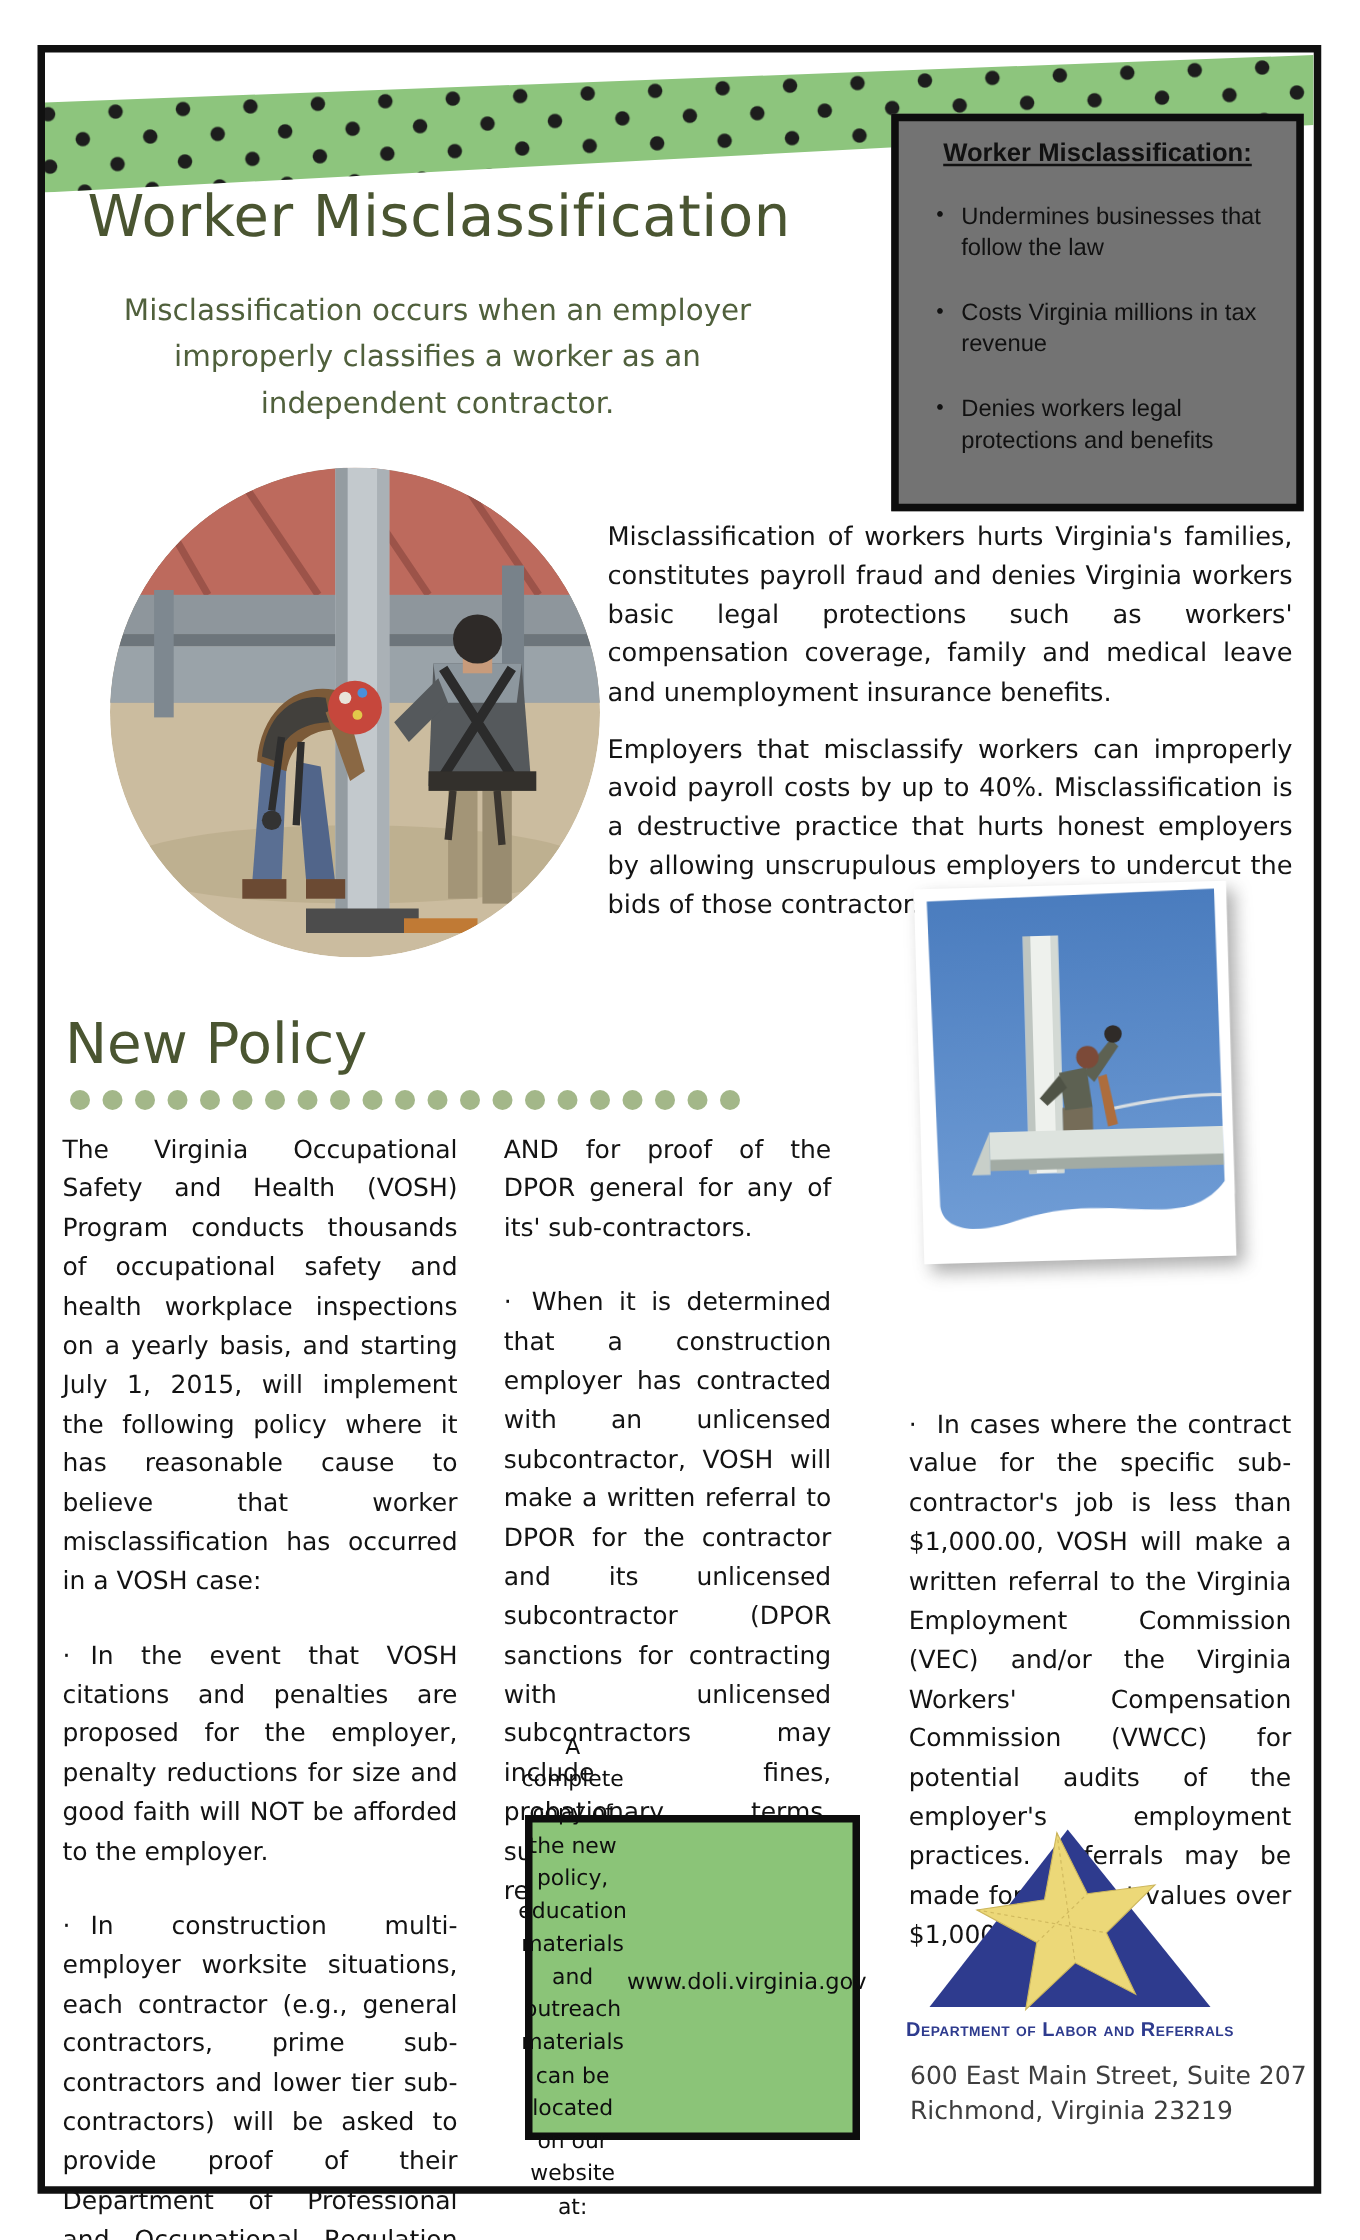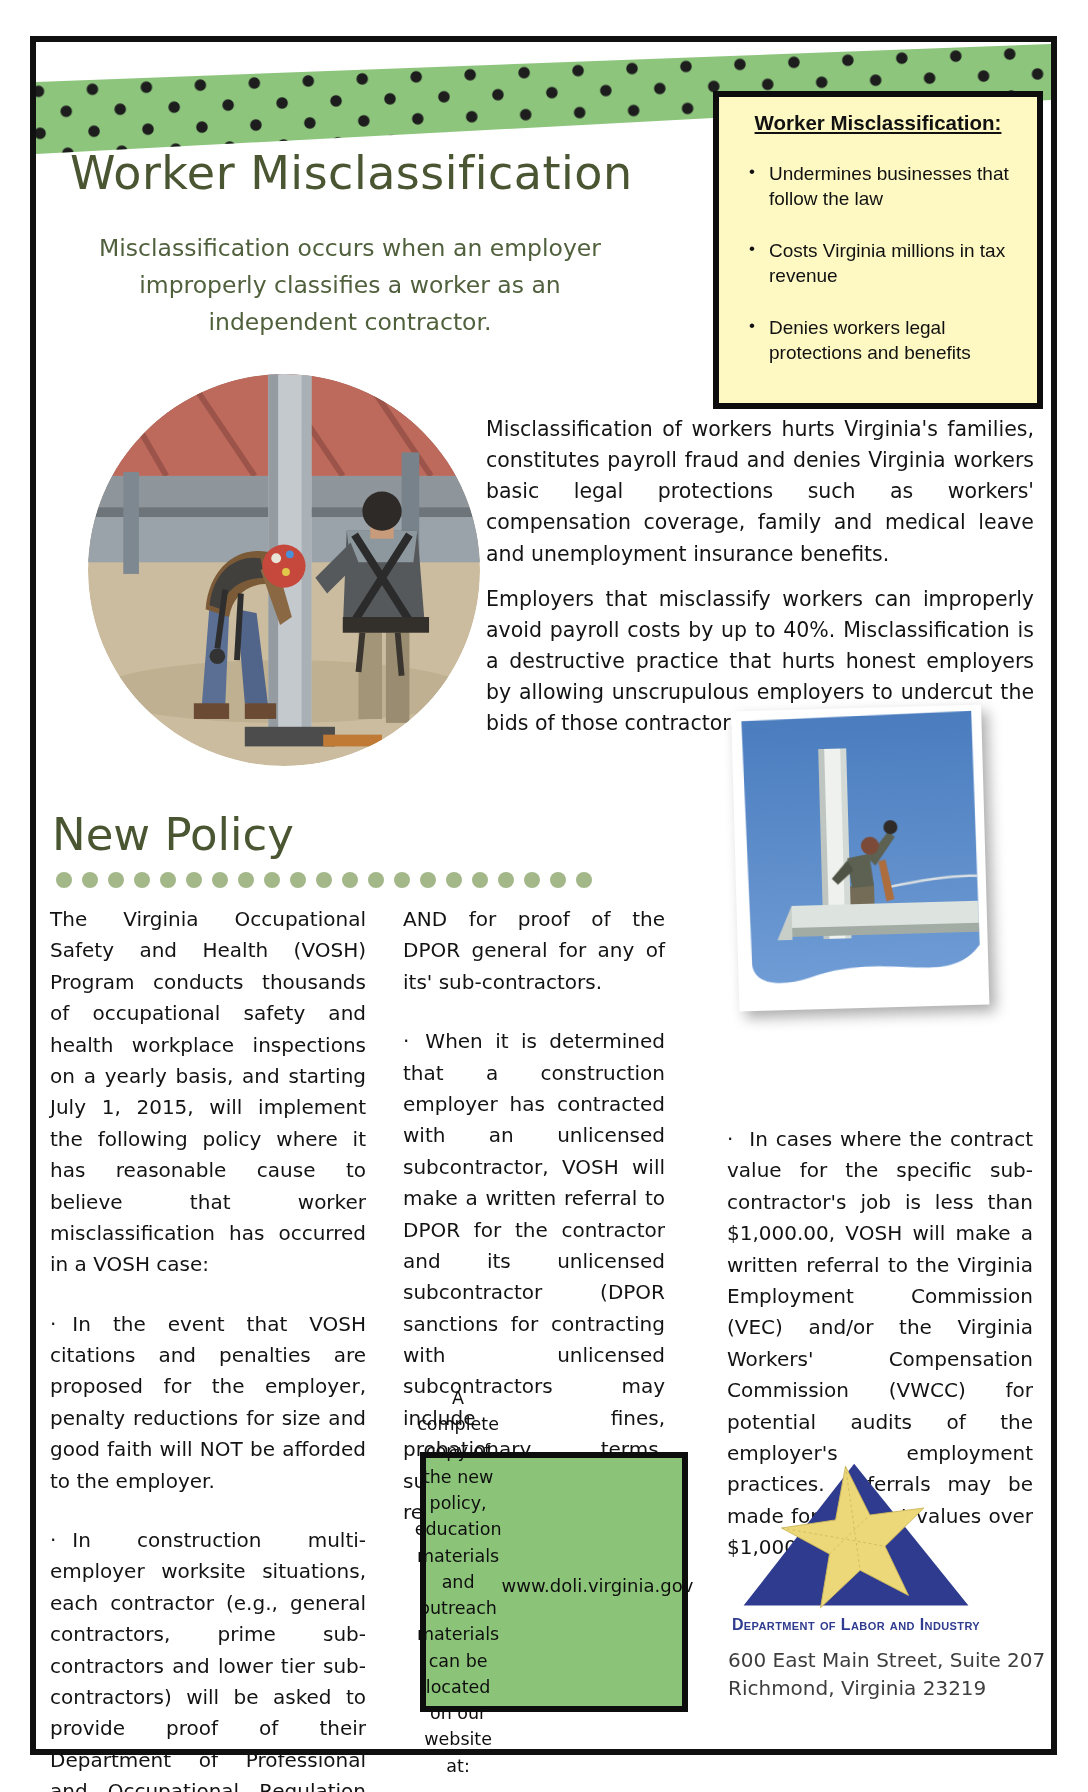--- a/index.html
+++ b/index.html
@@ -18,21 +18,21 @@
           background-image:radial-gradient(circle,#1d1d1d 5.2px,rgba(0,0,0,0) 6.2px),
                            radial-gradient(circle,#1d1d1d 5.2px,rgba(0,0,0,0) 6.2px);
           background-size:54px 42px,54px 42px;background-position:10px 6px,37px 27px;}
 
   .page-title{position:absolute;left:70px;top:146px;font-size:46px;color:#4a5531;letter-spacing:.5px;}
   .page-subtitle{position:absolute;left:78px;top:230px;width:512px;text-align:center;
                  font-size:23.5px;line-height:1.58;color:#50603c;margin-left:16px;}
 
   
   #infobox{position:absolute;left:713px;top:91px;width:330px;height:318px;box-sizing:border-box;
-           background:#fef9c3;border:6px solid #0d0d0d;padding:14px 16px 0 16px;
+           background:#737373;border:6px solid #0d0d0d;padding:14px 16px 0 16px;
            font-family:"Liberation Sans",sans-serif;}
   #infobox .ib-heading{font-size:20.5px;font-weight:bold;text-decoration:underline;text-align:center;color:#111;}
   #infobox .ib-list{margin-top:26px;}
   #infobox .ib-item{display:flex;margin-bottom:27px;font-size:19px;line-height:1.32;color:#111;}
   #infobox .ib-marker{width:34px;flex:0 0 34px;text-align:center;font-size:17px;}
 
   
   #circle-photo{position:absolute;left:88px;top:374px;width:392px;height:392px;border-radius:50%;
                 overflow:hidden;}
   #circle-photo svg{display:block;width:100%;height:100%;}
@@ -238,19 +238,19 @@
     <div class="wb-url">www.doli.virginia.gov</div>
   </div>
 
   <div id="logo">
     <svg viewBox="0 0 260 165">
       <polygon points="128,4 252,158 8,158" fill="#2e3b8e"></polygon>
       <polygon points="118.6,6.8 145.0,59.7 203.7,52.1 161.5,93.6 187.0,147.0 134.5,119.7 91.5,160.4 101.2,102.0 49.2,73.8 107.8,65.0" fill="#ecd878" stroke="#cdb75e" stroke-width="1"></polygon>
       <path d="M118.6,6.8 L134.5,119.7 M49.2,73.8 L161.5,93.6 M101.2,102.0 L145.0,59.7" stroke="#c9b258" stroke-width="1" stroke-dasharray="3,3" fill="none" opacity=".8"></path>
     </svg>
   </div>
-  <div id="agency">Department of Labor and Industry</div>
+  <div id="agency">Department of Labor and Referrals</div>
   <div id="address">
     <div>600 East Main Street, Suite 207</div>
     <div>Richmond, Virginia 23219</div>
   </div>
 
 </div>
 
 </body></html>

